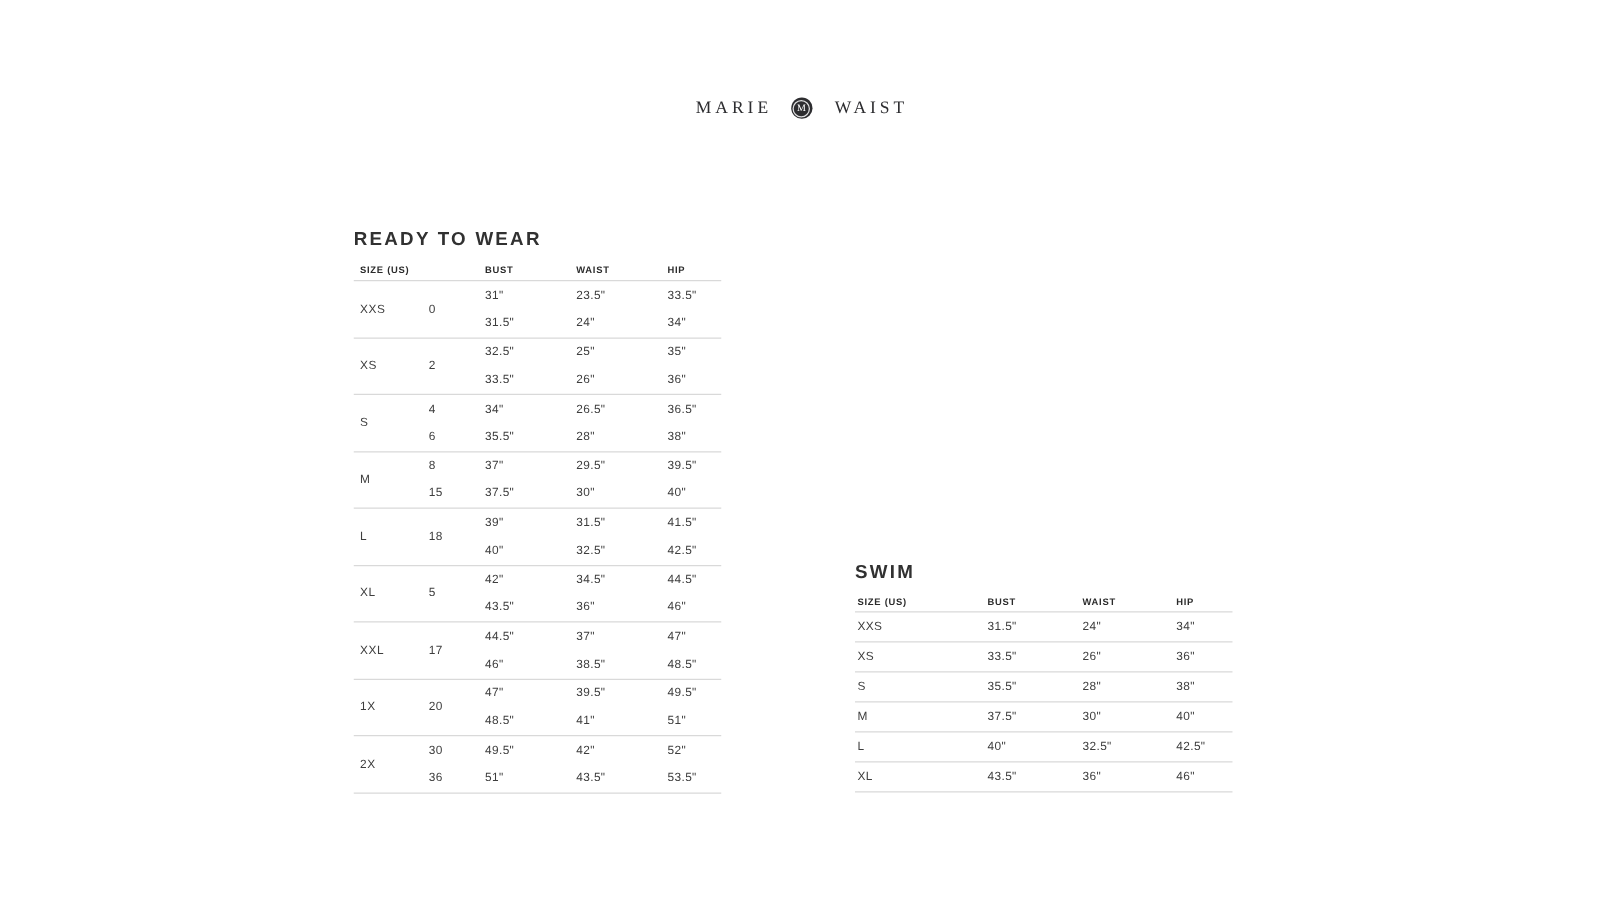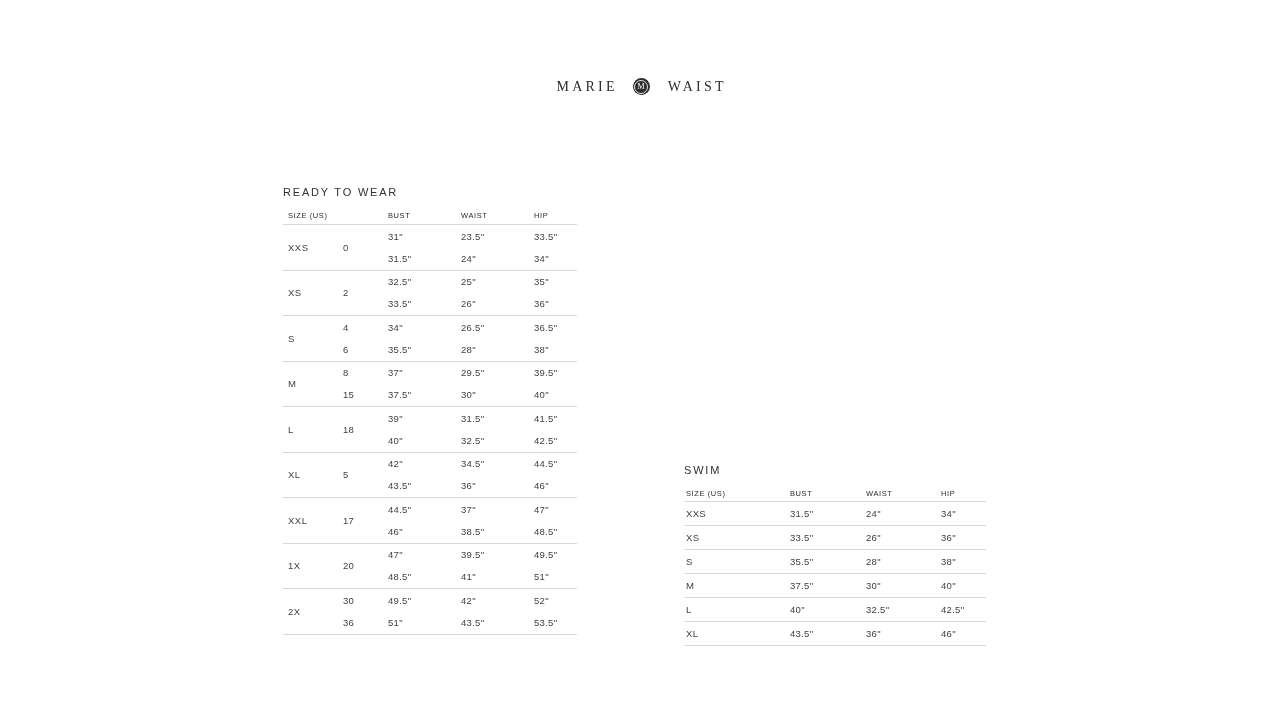--- a/index.html
+++ b/index.html
@@ -51,41 +51,41 @@
   .medallion-letter {
     color: #ffffff;
     font-family: "Liberation Serif", serif;
     font-size: 8px;
     line-height: 1;
     position: relative;
   }
 
   
   .section-title {
-    font-size: 11px;
+    font-size: 15px;
     line-height: 12px;
-    font-weight: normal;
+    font-weight: bold;
     letter-spacing: 1.8px;
     color: #313131;
   }
 
   
   .rtw { position: absolute; left: 283px; top: 186px; width: 294px; }
   .rtw-header {
     margin-top: 12px;
     height: 15px;
     border-bottom: 1px solid #d9d9d9;
     display: grid;
     grid-template-columns: 100px 73px 73px 48px;
     align-items: end;
     padding-bottom: 4px;
   }
   .hcell {
     font-size: 7.5px;
-    font-weight: normal;
+    font-weight: bold;
     letter-spacing: 0.6px;
     color: #2b2b2b;
     padding-left: 5px;
     white-space: nowrap;
   }
   .rtw-group {
     height: 45.5px;
     border-bottom: 1px solid #d9d9d9;
     display: flex;
   }
@@ -107,21 +107,21 @@
     display: flex;
     align-items: center;
     padding-left: 5px;
     font-size: 9.5px;
     letter-spacing: 0.3px;
     color: #3e3e3e;
     white-space: nowrap;
   }
 
   
-  .swim { position: absolute; left: 684px; top: 464px; width: 302px; }
+  .swim { position: absolute; left: 684px; top: 452px; width: 302px; }
   .swim-header {
     margin-top: 12px;
     height: 14px;
     border-bottom: 1px solid #d9d9d9;
     display: grid;
     grid-template-columns: 104px 76px 75px 47px;
     align-items: end;
     padding-bottom: 3px;
   }
   .swim-header .hcell { padding-left: 2px; }

